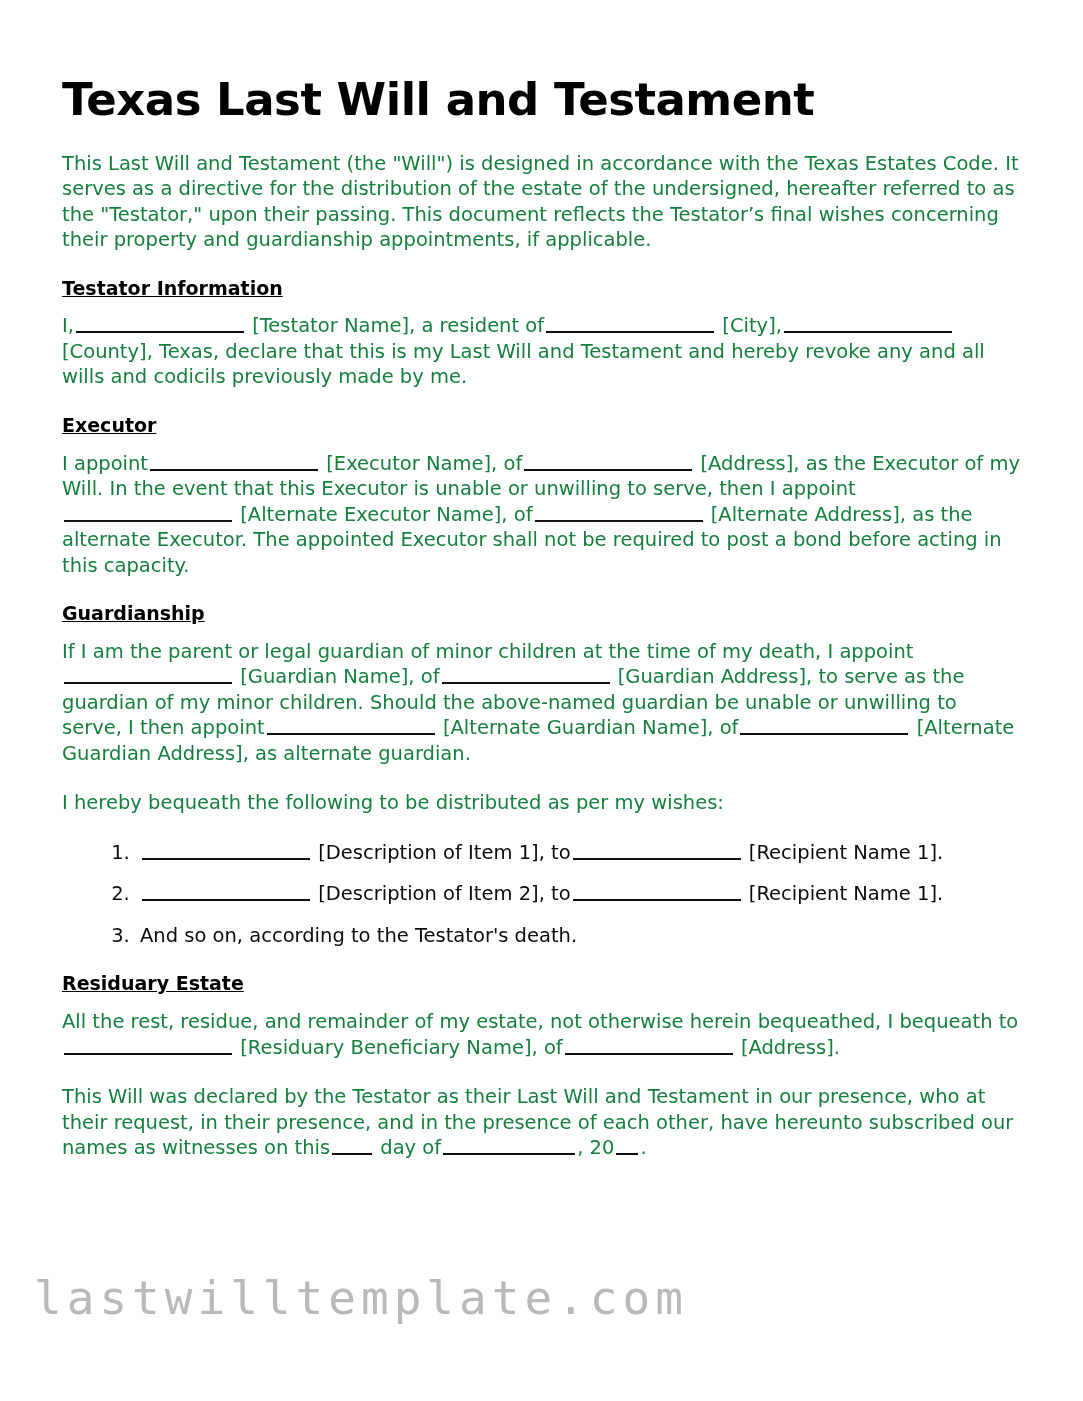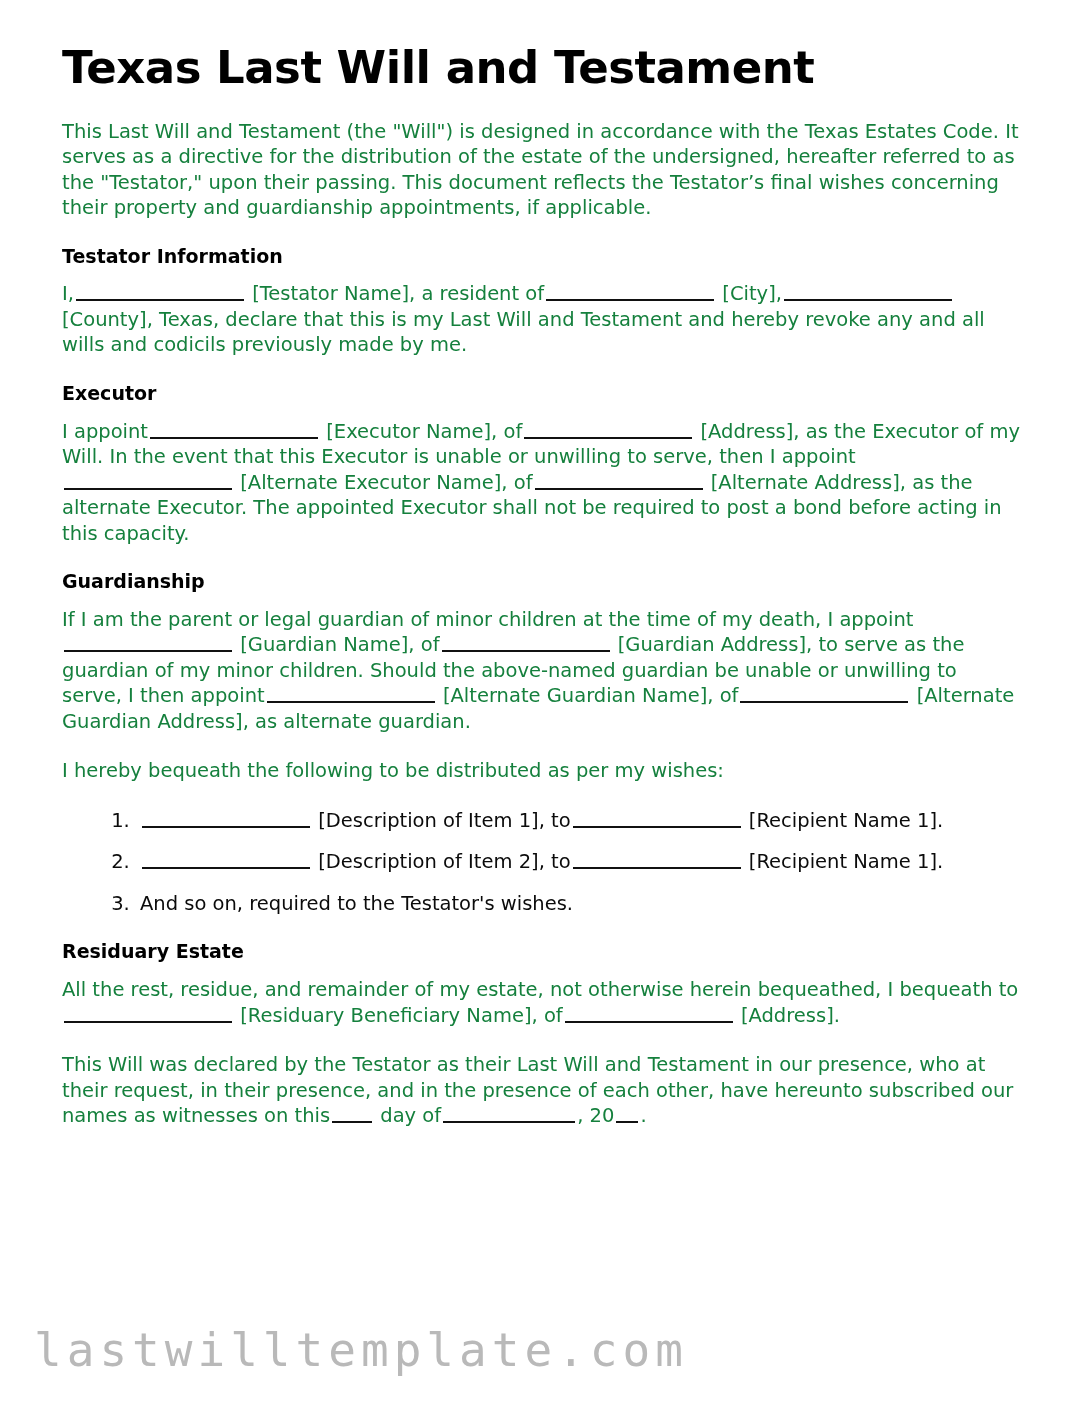--- a/index.html
+++ b/index.html
@@ -16,38 +16,39 @@
     font-family: "DejaVu Sans", "Liberation Sans", sans-serif;
     color: #0b0b0b;
     -webkit-font-smoothing: antialiased;
   }
 
   .page {
     position: absolute;
     left: 0; top: 0;
     width: 1083px;
     height: 1401px;
-    padding: 30px 62px 0 62px;
+    padding: 62px 62px 0 62px;
   }
 
   .doc-title {
     font-size: 45px;
     font-weight: 700;
     letter-spacing: -0.5px;
     line-height: 1.08;
     margin: 14px 0 26px 0;
     color: #000;
   }
 
   .section-heading {
     font-size: 19px;
     font-weight: 700;
     color: #000;
     margin: 0 0 14px 0;
     line-height: 1.2;
+    text-decoration: underline;
   }
 
   p.body-text {
     font-size: 19.5px;
     line-height: 25.5px;
     margin: 0 0 24px 0;
     color: #15803d;
   }
 
   
@@ -70,21 +71,21 @@
     line-height: 25.5px;
   }
   ol.bequest-list li {
     margin: 16px;
     padding-left: 4px;
   }
 
   .watermark {
     position: absolute;
     left: 34px;
-    top: 1327px;
+    top: 1275px;
     font-family: "DejaVu Sans Mono", "Liberation Mono", monospace;
     font-size: 46px;
     letter-spacing: 5px;
     color: #b9b9b9;
     white-space: nowrap;
     pointer-events: none;
     line-height: 1;
   }
 </style>
 </head>
@@ -103,21 +104,21 @@
   <p class="body-text"><span>I appoint</span><span class="blank w-long"></span> <span>[Executor Name], of</span><span class="blank w-long"></span> <span>[Address], as the Executor of my Will. In the event that this Executor is unable or unwilling to serve, then I appoint</span><span class="blank w-long"></span> <span>[Alternate Executor Name], of</span><span class="blank w-long"></span> <span>[Alternate Address], as the alternate Executor. The appointed Executor shall not be required to post a bond before acting in this capacity.</span></p>
 
   <h2 class="section-heading">Guardianship</h2>
   <p class="body-text"><span>If I am the parent or legal guardian of minor children at the time of my death, I appoint</span><span class="blank w-long"></span> <span>[Guardian Name], of</span><span class="blank w-long"></span> <span>[Guardian Address], to serve as the guardian of my minor children. Should the above-named guardian be unable or unwilling to serve, I then appoint</span><span class="blank w-long"></span> <span>[Alternate Guardian Name], of</span><span class="blank w-long"></span> <span>[Alternate Guardian Address], as alternate guardian.</span></p>
 
   <p class="body-text">I hereby bequeath the following to be distributed as per my wishes:</p>
 
   <ol class="bequest-list">
     <li><span class="blank w-long"></span> <span>[Description of Item 1], to</span><span class="blank w-long"></span> <span>[Recipient Name 1].</span></li>
     <li><span class="blank w-long"></span> <span>[Description of Item 2], to</span><span class="blank w-long"></span> <span>[Recipient Name 1].</span></li>
-    <li><span>And so on, required to the Testator's wishes.</span></li>
+    <li><span>And so on, according to the Testator's death.</span></li>
   </ol>
 
   <h2 class="section-heading">Residuary Estate</h2>
   <p class="body-text"><span>All the rest, residue, and remainder of my estate, not otherwise herein bequeathed, I bequeath to</span><span class="blank w-long"></span> <span>[Residuary Beneficiary Name], of</span><span class="blank w-long"></span> <span>[Address].</span></p>
 
   <p class="body-text"><span>This Will was declared by the Testator as their Last Will and Testament in our presence, who at their request, in their presence, and in the presence of each other, have hereunto subscribed our names as witnesses on this</span><span class="blank w-short"></span> <span>day of</span><span class="blank w-med"></span><span>, 20</span><span class="blank w-tiny"></span><span>.</span></p>
 
 </div>
 
 <div class="watermark" style="color: rgb(185, 185, 185);">lastwilltemplate.com</div>

